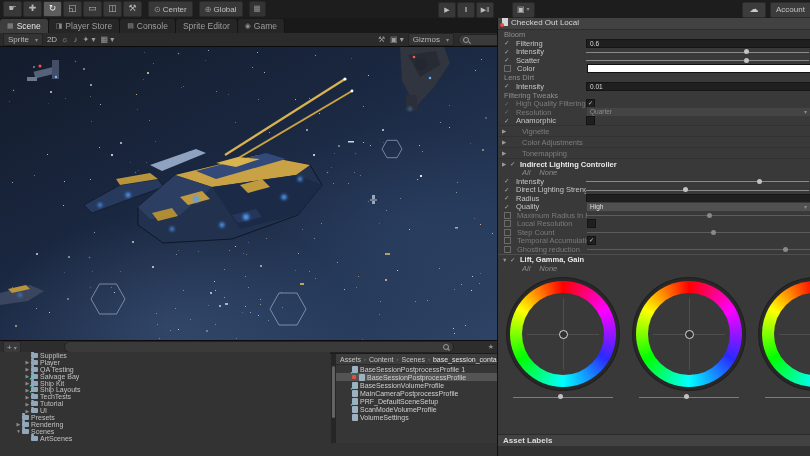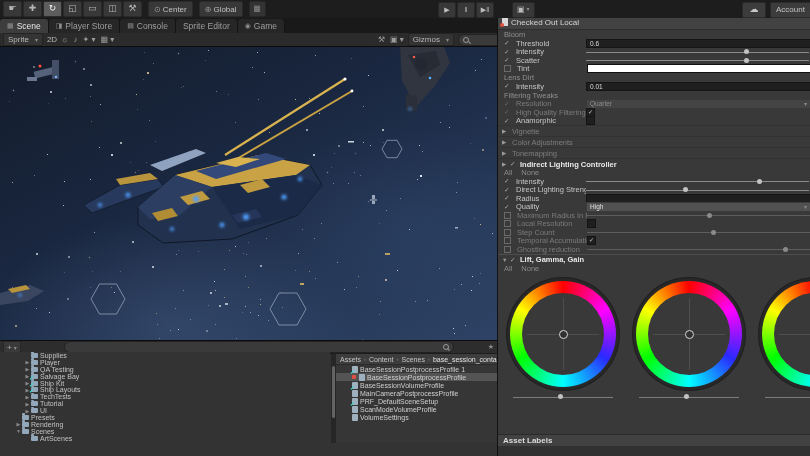--- a/index.html
+++ b/index.html
@@ -72,21 +72,21 @@
   .dico{width:6px;height:7px;background:#9fb0bf;border-radius:1px;position:relative;flex:none;}
   .redmark{width:4px;height:4px;background:#e04f3f;border-radius:1px;margin-right:1px;flex:none;}
 
   
   .inspector{position:absolute;left:497px;top:18px;width:313px;height:438px;background:#393939;border-left:1px solid #111;overflow:hidden;}
   .iheader{height:11px;background:#424242;border-bottom:1px solid #2e2e2e;display:flex;align-items:flex-start;gap:3px;font-size:8px;color:#d6d6d6;padding-left:4px;}
   .vcsicon{width:6px;height:8px;background:#d8d8d8;position:relative;flex:none;}
   .vcsicon::after{content:'';position:absolute;left:-2px;bottom:-1px;width:4px;height:4px;background:#e04f3f;border-radius:50%;}
   #irows{font-size:7.5px;}
   .isec{height:9px;line-height:9px;color:#8f8f8f;padding-left:6px;}
-  .ilinks{height:8px;line-height:8px;color:#8a8a8a;padding-left:6px;display:flex;gap:9px;}
+  .ilinks{height:8px;line-height:8px;color:#8a8a8a;padding-left:24px;display:flex;gap:9px;font-style:italic;}
   .iprop{display:flex;align-items:center;height:8.5px;padding-left:6px;}
   .iprop .chk{width:12px;font-size:6.5px;color:#b2b2b2;flex:none;}
   .ubox{width:5px;height:5px;border:1px solid #6a6a6a;margin-right:6px;flex:none;}
   .iprop .lab{width:70px;flex:none;color:#c6c6c6;white-space:nowrap;overflow:hidden;}
   .iprop.dis .lab{color:#7b7b7b;}
   .iprop.dis .chk{color:#6f6f6f;}
   .ictrl{width:225px;flex:none;position:relative;height:100%;display:flex;align-items:center;}
   .ifield{width:100%;height:7px;background:#1f1f1f;border:1px solid #151515;color:#dedede;font-size:6.5px;line-height:7px;padding-left:3px;display:flex;gap:2px;align-items:center;}
   .oicon{color:#7fa8c8;font-size:6px;}
   .islide{position:relative;width:100%;height:100%;}
@@ -96,21 +96,21 @@
   .iprop.dis .knb{background:#8a8a8a;}
   .icolor{width:100%;height:7px;border:1px solid #121212;}
   .idrop{width:100%;height:8px;background:#515151;border:1px solid #3a3a3a;color:#e0e0e0;font-size:6.5px;line-height:8px;padding-left:3px;position:relative;}
   .iprop.dis .idrop{background:#444;color:#8d8d8d;}
   .idrop .da{position:absolute;right:3px;top:0;line-height:8px;}
   .icb{width:7px;height:7px;background:#1f1f1f;border:1px solid #141414;color:#cfcfcf;font-size:6px;line-height:7px;text-align:center;}
   .ifold{display:flex;align-items:center;height:10px;padding-left:4px;border-top:1px solid #323232;font-size:7.5px;}
   .ifold .arr{width:8px;font-size:5.5px;color:#9a9a9a;flex:none;}
   .ifold .chk{width:10px;font-size:6.5px;color:#b2b2b2;flex:none;}
   .ifold .flab{color:#eaeaea;font-weight:bold;}
-  .ifold.dis .flab{color:#7d7d7d;font-weight:normal;margin-left:2px;}
+  .ifold.dis .flab{color:#7d7d7d;font-weight:normal;margin-left:12px;}
   .ifold.sep{border-top:1px solid #4d4d4d;}
 
   .wheels{display:flex;gap:14px;padding:5px 0 0 9px;}
   .wheelwrap{flex:none;width:112px;}
   .wheel{width:112px;height:112px;border-radius:50%;background:#282828;position:relative;box-shadow:0 0 0 1px #1f1f1f;}
   .ring{position:absolute;inset:3px;border-radius:50%;
     background:conic-gradient(from 0deg,#f00 0%,#f0f 16.7%,#2a2aff 33.3%,#0ff 50%,#0f0 66.7%,#ff0 83.3%,#f00 100%);}
   .ring::after{content:'';position:absolute;inset:12px;border-radius:50%;background:#393939;}
   .cross.h{position:absolute;left:20px;right:20px;top:50%;height:1px;background:#4e4e4e;}
   .cross.v{position:absolute;top:20px;bottom:20px;left:50%;width:1px;background:#4e4e4e;}
@@ -653,21 +653,21 @@
 
   <div class="inspector">
     <div class="iheader">
       <span class="vcsicon"></span>
       <span>Checked Out Local</span>
     </div>
     <div id="irows">
         <div class="isec">Bloom</div>
         <div class="iprop">
           <span class="chk">✓</span>
-          <span class="lab">Threshold</span>
+          <span class="lab">Filtering</span>
           <div class="ictrl">
             <div class="ifield">
               <span>0.6</span>
             </div>
           </div>
         </div>
         <div class="iprop">
           <span class="chk">✓</span>
           <span class="lab">Intensity</span>
           <div class="ictrl">
@@ -682,48 +682,48 @@
           <span class="lab">Scatter</span>
           <div class="ictrl">
             <div class="islide">
               <i class="trk"></i>
               <i class="knb" style="left: calc(71% - 2px);"></i>
             </div>
           </div>
         </div>
         <div class="iprop">
           <span class="ubox"></span>
-          <span class="lab">Tint</span>
+          <span class="lab">Color</span>
           <div class="ictrl">
             <div class="icolor" style="background: rgb(255, 255, 255);"></div>
           </div>
         </div>
         <div class="isec">Lens Dirt</div>
         <div class="iprop">
           <span class="chk">✓</span>
           <span class="lab">Intensity</span>
           <div class="ictrl">
             <div class="ifield">
               <span>0.01</span>
             </div>
           </div>
         </div>
         <div class="isec">Filtering Tweaks</div>
         <div class="iprop dis">
           <span class="chk">✓</span>
+          <span class="lab">High Quality Filtering</span>
+          <div class="ictrl">
+            <div class="icb">✓</div>
+          </div>
+        </div>
+        <div class="iprop dis">
+          <span class="chk">✓</span>
           <span class="lab">Resolution</span>
           <div class="ictrl">
             <div class="idrop"><span>Quarter</span><span class="da">▾</span></div>
-          </div>
-        </div>
-        <div class="iprop dis">
-          <span class="chk">✓</span>
-          <span class="lab">High Quality Filtering</span>
-          <div class="ictrl">
-            <div class="icb">✓</div>
           </div>
         </div>
         <div class="iprop">
           <span class="chk">✓</span>
           <span class="lab">Anamorphic</span>
           <div class="ictrl">
             <div class="icb"></div>
           </div>
         </div>
         <div class="ifold dis">

